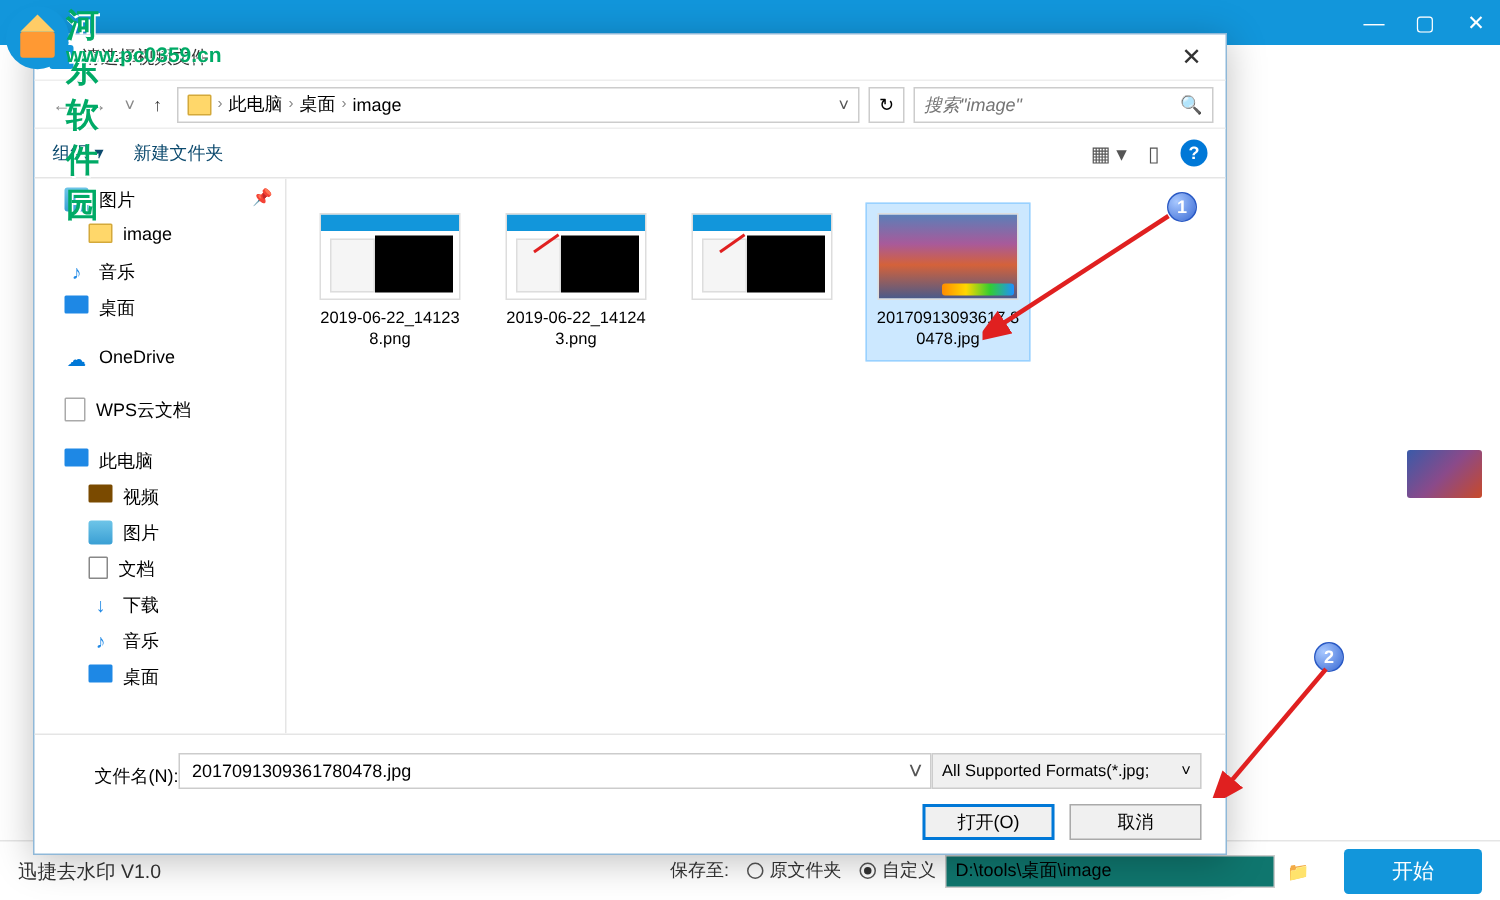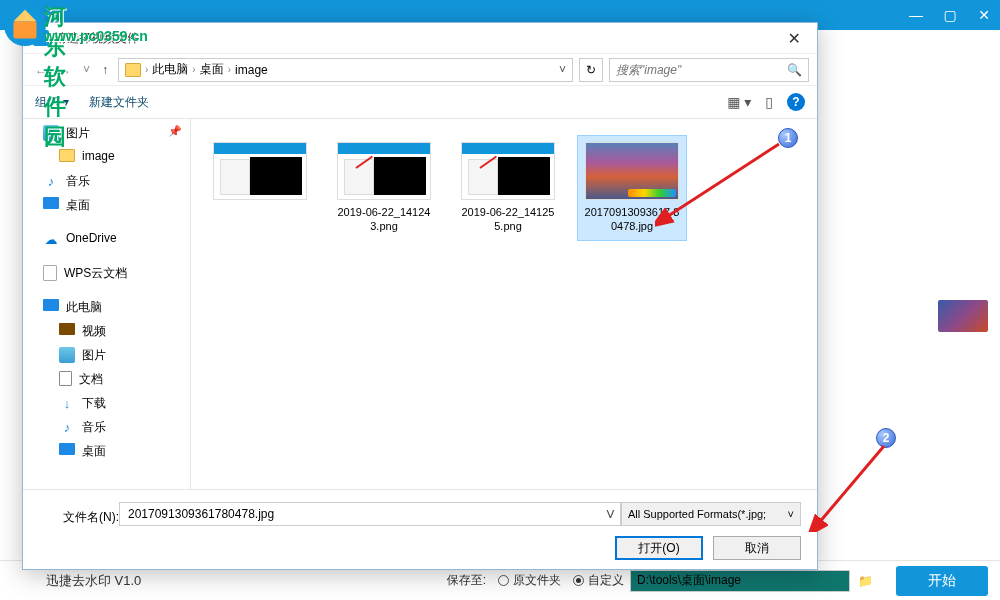--- a/index.html
+++ b/index.html
@@ -5,21 +5,21 @@
 * { margin: 0; padding: 0; box-sizing: border-box; font-family: "Microsoft YaHei", "Segoe UI", Arial, sans-serif; }
 body { width: 1000px; height: 600px; overflow: hidden; background: #fff; position: relative; }
 
 
 .bg-app { position: absolute; inset: 0; background: #fff; }
 .bg-titlebar { height: 30px; background: #1296db; display: flex; align-items: center; justify-content: flex-end; padding: 0 8px; gap: 18px; }
 .bg-titlebar .tb-icon { color: #fff; font-size: 14px; width: 16px; text-align: center; cursor: pointer; }
 .bg-body { position: absolute; top: 30px; bottom: 40px; left: 0; right: 0; background: #fff; }
 .bg-right-thumb { position: absolute; right: 12px; top: 270px; width: 50px; height: 32px; background: linear-gradient(135deg,#3a5aa8,#8a4a8a,#c84a2a); border-radius: 2px; }
 .bg-footer { position: absolute; bottom: 0; left: 0; right: 0; height: 40px; background: #fff; display: flex; align-items: center; padding: 0 12px; border-top: 1px solid #e5e5e5; font-size: 12px; color: #333; }
-.bg-footer .title { font-size: 13px; margin-left: 34px; }
+.bg-footer .title { font-size: 13px; }
 .bg-footer .spacer { flex: 1; }
 .bg-footer .save-label { margin-right: 6px; }
 .bg-footer .radio { margin: 0 6px; display: inline-flex; align-items: center; gap: 4px; }
 .bg-footer .radio-ind { width: 11px; height: 11px; border: 1px solid #555; border-radius: 50%; display: inline-block; position: relative; }
 .bg-footer .radio-ind.checked::after { content:""; position:absolute; inset:2px; border-radius:50%; background:#333; }
 .bg-footer .path-input { width: 220px; height: 22px; border: 1px solid #ccc; background: #0f766e; font-size: 12px; padding: 0 6px; }
 .bg-footer .folder-btn { width: 24px; height: 22px; margin-left: 4px; color: #666; display:flex; align-items:center; justify-content:center; cursor:pointer; }
 .bg-footer .start-btn { margin-left: 18px; width: 92px; height: 30px; background: #1296db; color: #fff; border: none; border-radius: 3px; font-size: 14px; cursor: pointer; }
 
 
@@ -237,32 +237,32 @@
           <span>音乐</span>
         </div>
         <div class="sb-item indent">
           <span class="sb-ico ico-desktop"></span>
           <span>桌面</span>
         </div>
       </div>
     <div class="file-area" id="filearea">
         <div class="file-item">
           <div class="thumb screenshot"></div>
+          <div class="file-name">2019-06-22_141238.png</div>
         </div>
         <div class="file-item">
           <div class="thumb screenshot">
             <div class="arrow-mark"></div>
           </div>
           <div class="file-name">2019-06-22_141243.png</div>
         </div>
         <div class="file-item">
           <div class="thumb screenshot">
             <div class="arrow-mark"></div>
           </div>
-          <div class="file-name">2019-06-22_141255.png</div>
         </div>
         <div class="file-item selected">
           <div class="thumb photo"></div>
           <div class="file-name">20170913093617 80478.jpg</div>
         </div>
       </div>
   </div>
 
   <div class="dlg-bottom">
     <div class="fn-row">

